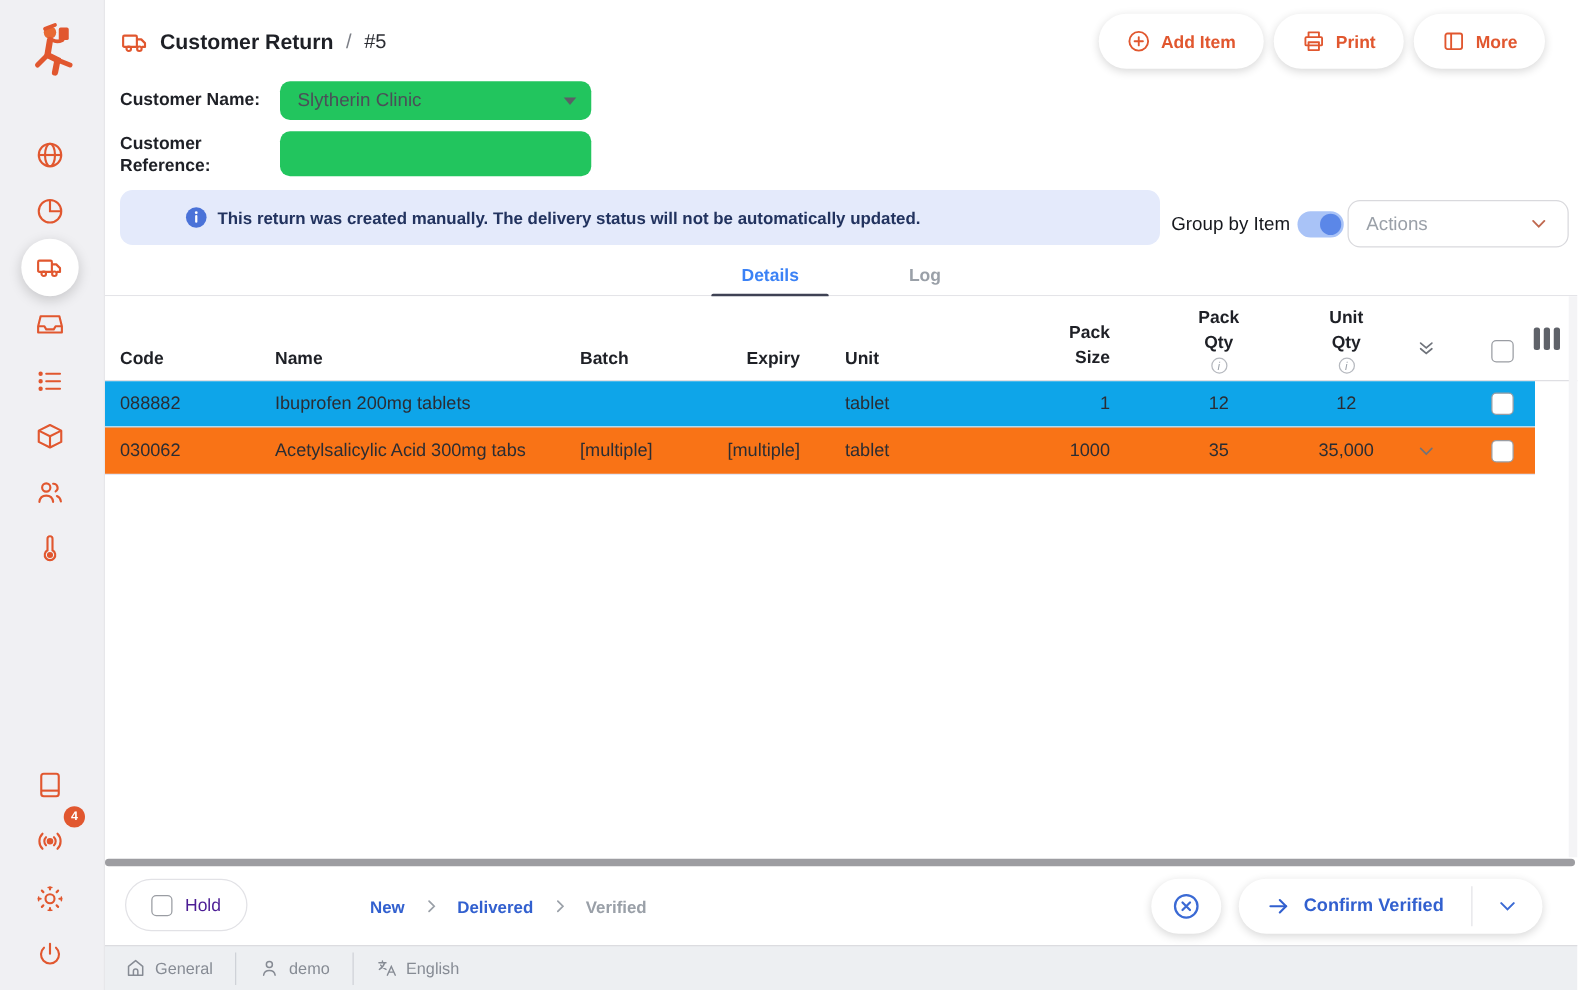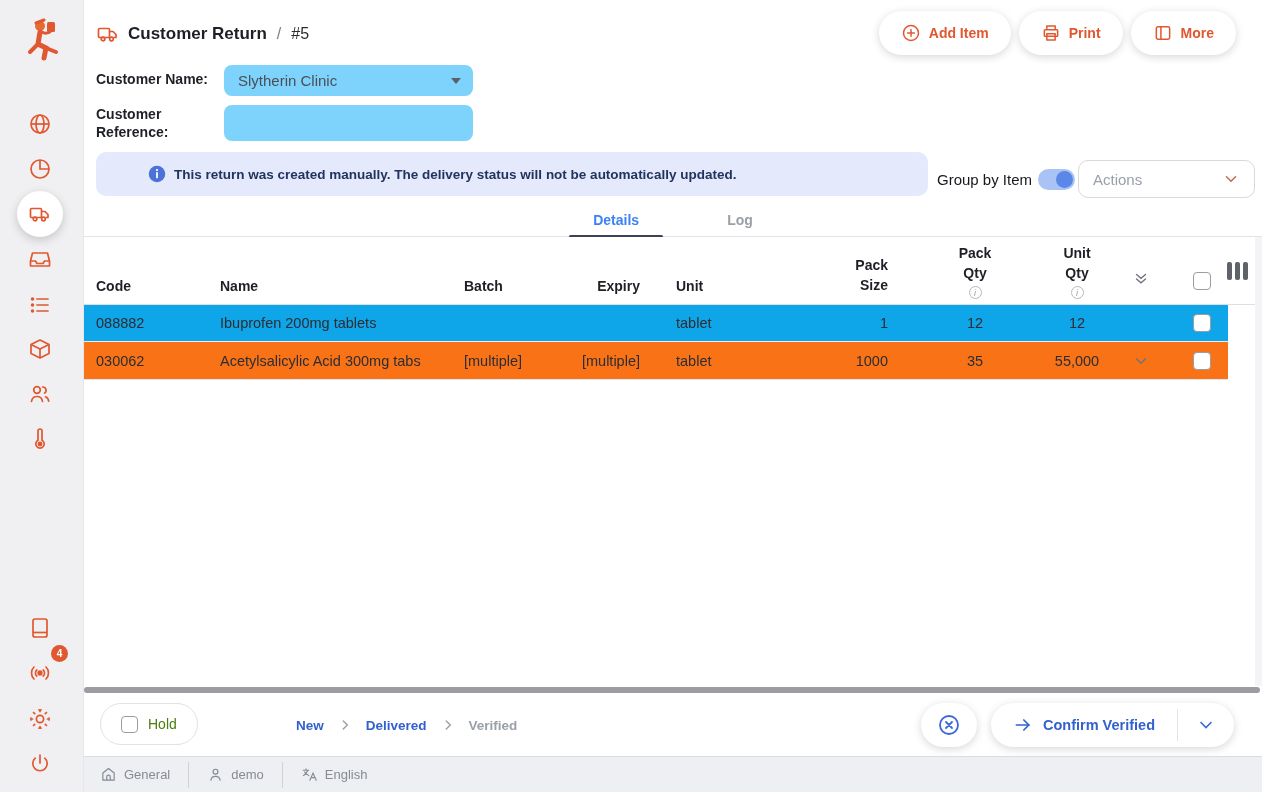--- a/index.html
+++ b/index.html
@@ -23,21 +23,21 @@
   .page-title { font-size:17px; font-weight:bold; color:#1e2026; }
   .title-sep { font-size:16px; color:#7c7f87; margin:0 2px; }
   .title-num { font-size:16px; color:#2b2d33; }
 
   .top-buttons { position:absolute; right:26px; top:11px; display:flex; gap:8px; }
   .pill-btn { height:44px; background:#fff; border-radius:24px; box-shadow:0 2px 8px rgba(0,0,0,0.16); display:flex; align-items:center; gap:8px; padding:0 22px; color:#e1572f; font-size:14px; font-weight:bold; cursor:pointer; }
   .pill-btn svg { width:20px; height:20px; }
 
   
   .form-label { position:absolute; left:12px; font-size:14px; font-weight:bold; color:#1e2026; line-height:18px; width:120px; }
-  .field { position:absolute; left:140px; width:249px; background:#7dd3fc; border-radius:8px; }
+  .field { position:absolute; left:140px; width:249px; background:#22c55e; border-radius:8px; }
   .dd-field { top:65px; height:31px; display:flex; align-items:center; padding:0 14px; font-size:15px; color:#4b4f58; cursor:pointer; }
   .dd-caret { position:absolute; right:12px; top:13px; width:0; height:0; border-left:5px solid transparent; border-right:5px solid transparent; border-top:6px solid #5b5f66; }
   .ref-field { top:105px; height:36px; }
 
   
   .banner { position:absolute; left:12px; top:152px; width:832px; height:44px; background:#e4eafb; border-radius:10px; display:flex; align-items:center; }
   .banner-icon { margin-left:52px; width:18px; height:18px; flex:0 0 18px; }
   .banner-text { margin-left:8px; font-size:13.5px; color:#22335f; font-weight:bold; }
   .groupby { position:absolute; left:853px; top:169px; display:flex; align-items:center; gap:6px; }
   .groupby-label { font-size:15px; color:#16181d; }
@@ -80,21 +80,21 @@
   .v-gutter { position:absolute; top:237px; right:0; width:7px; bottom:106px; background:#f4f4f6; }
 
   
   .hscroll { position:absolute; left:0; right:0; top:686px; height:8px; background:#fff; }
   .hscroll .thumb { position:absolute; left:0; right:2px; top:1px; height:6px; background:#9d9da1; border-radius:3px; }
 
   
   .actionbar { position:absolute; left:0; right:0; top:694px; height:62px; background:#fff; }
   .hold-pill { position:absolute; left:16px; top:9px; height:42px; border:1px solid #e2e2e6; border-radius:22px; display:flex; align-items:center; gap:10px; padding:0 20px; background:#fff; cursor:pointer; }
   .hold-pill .checkbox { width:17px; height:17px; }
-  .hold-label { font-size:14px; color:#4d7c0f; }
+  .hold-label { font-size:14px; color:#4c1d95; }
   .steps { position:absolute; left:212px; top:0; height:62px; display:flex; align-items:center; gap:14px; }
   .step { font-size:13.5px; font-weight:bold; }
   .step.done { color:#3260cf; cursor:pointer; }
   .step.todo { color:#9aa0a8; }
   .step-chev { width:14px; height:14px; color:#9aa0a8; }
   .right-actions { position:absolute; right:28px; top:9px; display:flex; gap:14px; align-items:center; }
   .cancel-pill { width:56px; height:44px; background:#fff; border-radius:24px; box-shadow:0 2px 8px rgba(0,0,0,0.16); display:flex; align-items:center; justify-content:center; color:#3b6ad4; cursor:pointer; }
   .cancel-pill svg { width:24px; height:24px; }
   .confirm-pill { height:44px; background:#fff; border-radius:24px; box-shadow:0 2px 8px rgba(0,0,0,0.16); display:flex; align-items:stretch; }
   .confirm-main { display:flex; align-items:center; gap:10px; padding:0 22px; color:#3260cf; font-size:14.5px; font-weight:bold; cursor:pointer; }
@@ -336,21 +336,21 @@
       </div>
   </div>
   <div class="trow row2 selected">
     <div class="cell col-code">030062</div>
     <div class="cell col-name">Acetylsalicylic Acid 300mg tabs</div>
     <div class="cell col-batch">[multiple]</div>
     <div class="cell col-expiry">[multiple]</div>
     <div class="cell col-unit">tablet</div>
     <div class="cell col-packsize">1000</div>
     <div class="cell col-packqty">35</div>
-    <div class="cell col-unitqty">55,000</div>
+    <div class="cell col-unitqty">35,000</div>
     <div class="cell col-chev">
       <svg class="chev-gray" viewBox="0 0 24 24" fill="none" stroke="currentColor" stroke-width="1.8" stroke-linecap="round">
         <path d="M6 9l6 6 6-6"></path>
       </svg>
     </div>
     <div class="cell col-check">
         <div class="checkbox"></div>
       </div>
   </div>
 

